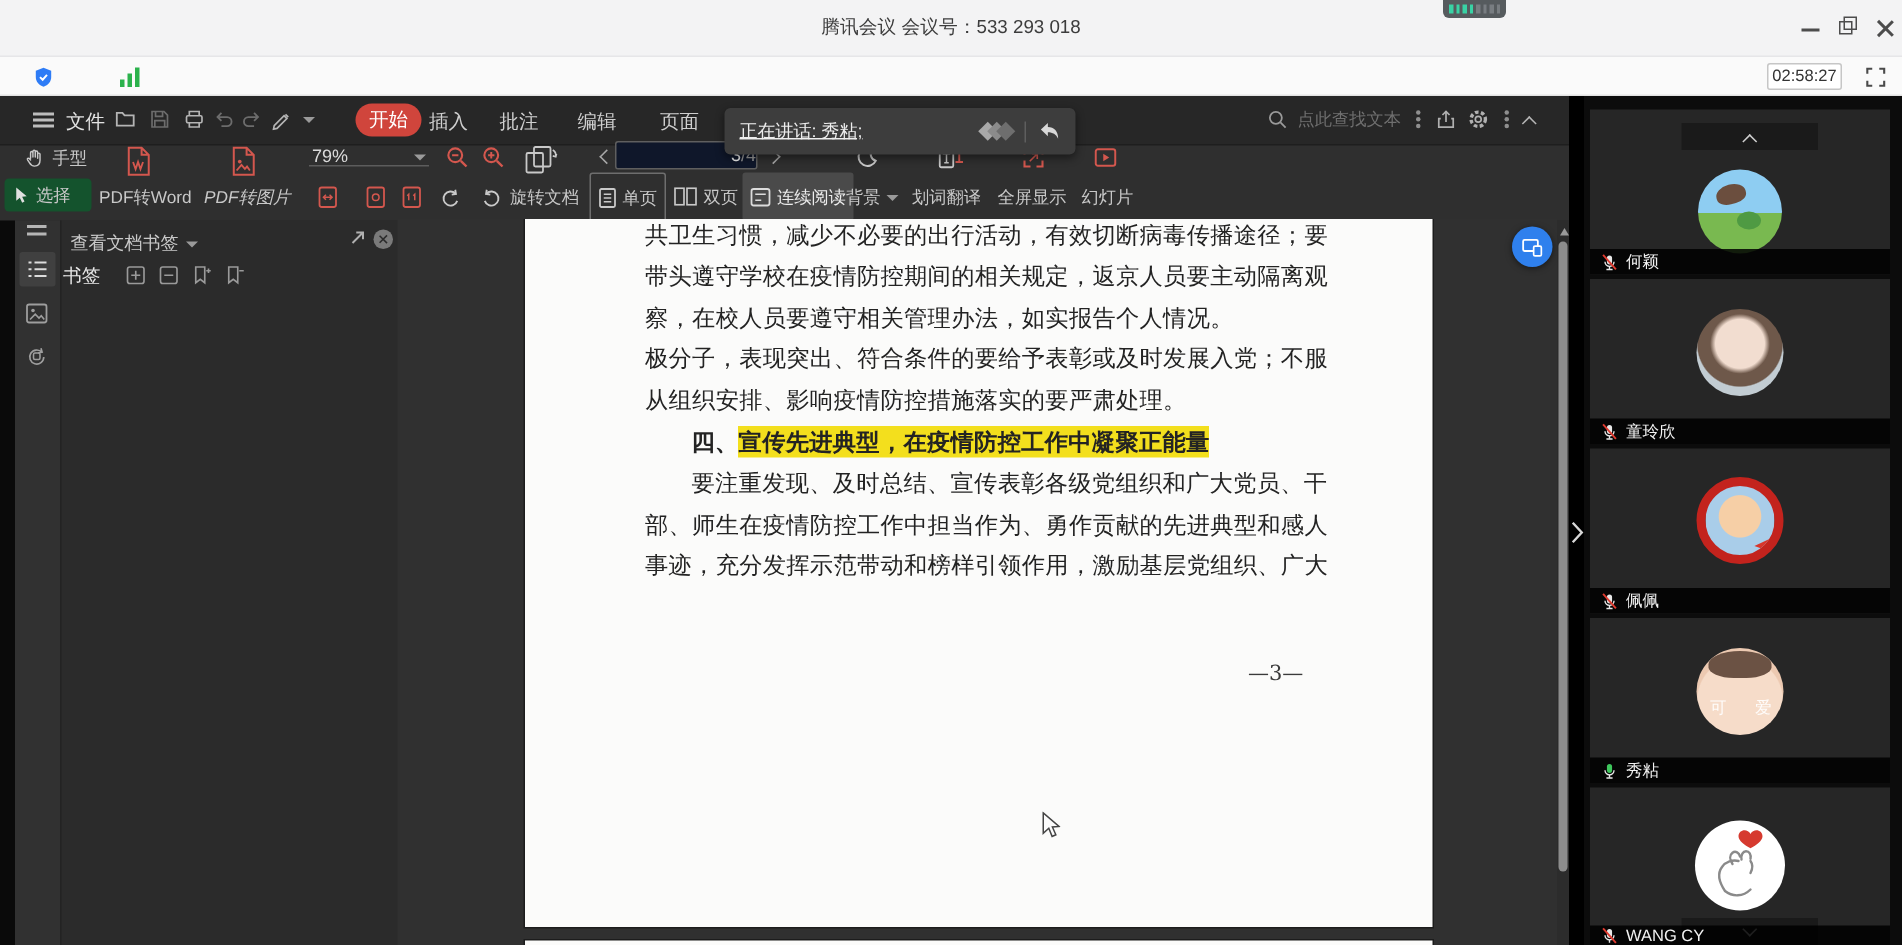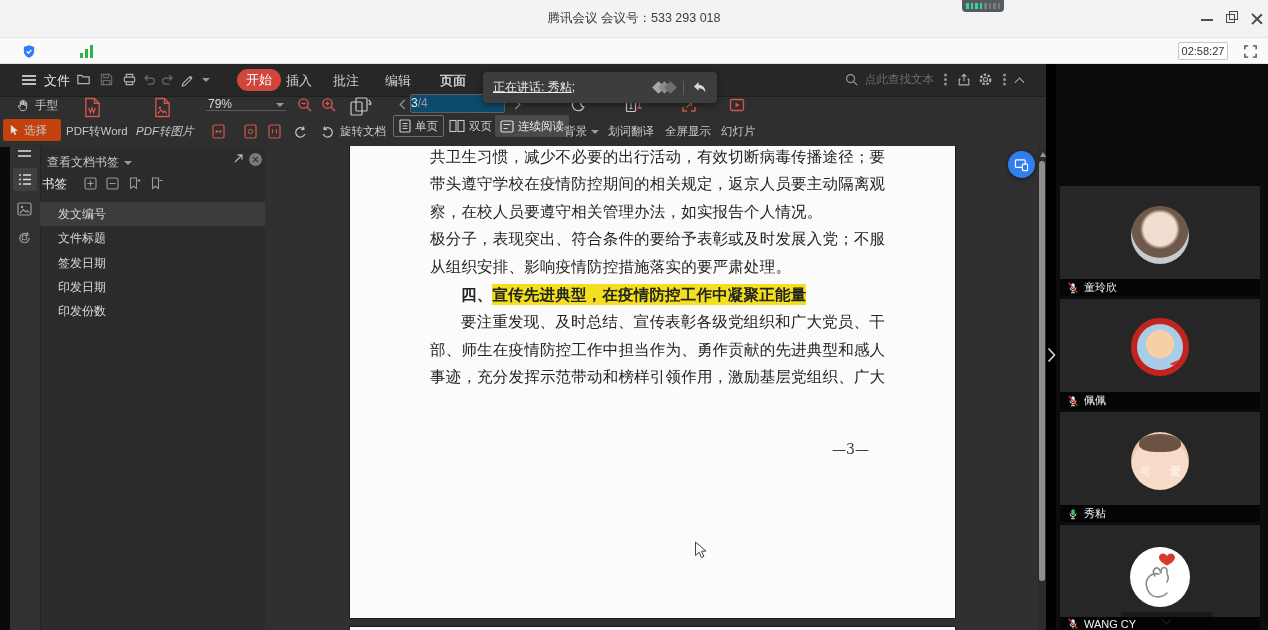--- a/index.html
+++ b/index.html
@@ -42,28 +42,28 @@
   .searchrow{left:845px;top:8px;display:flex;align-items:center;gap:7px;color:#9a9a9a;}
   .searchph{font-size:11.5px;color:#6f6f6f;}
   .vdots{width:3px;height:3px;border-radius:50%;background:#8f8f8f;box-shadow:0 -4.5px 0 #8f8f8f,0 4.5px 0 #8f8f8f;margin:0 3px;}
   .chev{display:inline-block;width:7px;height:7px;border-top:1.6px solid #b5b5b5;border-right:1.6px solid #b5b5b5;}
   .chev.up{transform:rotate(-45deg) translate(-2px,2px);}
   .chev.down{transform:rotate(135deg);}
   .chev.right{transform:rotate(45deg);}
 
   .ribbon2{left:0;top:32px;width:1046px;height:51px;background:#2f2f2f;border-top:1px solid #1e1e1e;}
   .t2lbl{font-size:11.5px;color:#c8c8c8;white-space:nowrap;}
-  .selbox{left:3px;top:55px;width:58px;height:22px;background:#c2410c;border-radius:3px;display:flex;align-items:center;gap:4px;padding-left:6px;}
+  .selbox{left:3px;top:55px;width:58px;height:22px;background:#14532d;border-radius:3px;display:flex;align-items:center;gap:4px;padding-left:6px;}
   .zoomtxt{font-size:12px;color:#dadada;}
   .zoomline{left:206px;top:46px;width:80px;border-bottom:1px solid #5c5c5c;}
-  .pagebox{left:410px;top:30px;width:95px;height:19px;border:1px solid #5f5f5f;border-radius:2px;background:#0c4a6e;
-           text-align:left;line-height:17px;font-size:12px;color:#ececec;}
+  .pagebox{left:410px;top:30px;width:95px;height:19px;border:1px solid #5f5f5f;border-radius:2px;background:#0f172a;
+           text-align:right;line-height:17px;font-size:12px;color:#ececec;}
   .pagebox .dim2{color:#9a9a9a;}
   .navarr{font-size:13px;color:#a8a8a8;}
-  .modebox{display:flex;align-items:center;gap:4px;height:22px;padding:4px 5px;border-radius:2px;}
+  .modebox{display:flex;align-items:center;gap:4px;height:22px;padding:16px 5px;border-radius:2px;}
   .modebox.outline{border:1px solid #6e6e6e;}
   .modebox.active{background:#4a4a4a;}
 
   
   .toast{left:483px;top:72px;width:234px;height:31px;background:#3d3d3d;border-radius:4px;z-index:60;
          box-shadow:0 2px 6px rgba(0,0,0,.45);display:flex;align-items:center;padding:0 10px;}
   .toast .txt{font-size:12px;color:#ededed;flex:1;text-decoration:underline;}
   .dia{width:9px;height:9px;transform:rotate(45deg);display:inline-block;margin-left:-3px;}
   .toastdiv{width:1px;height:14px;background:#5e5e5e;margin:0 8px;}
 
@@ -205,21 +205,21 @@
     <div class="abs qicon" style="left:180px;">
       <svg width="15" height="15" viewBox="0 0 16 16">
           <path d="M3 12.5 l7-7 2 2-7 7 -2.5 .5z M11 4.5 l2 2" fill="none" stroke="currentColor" stroke-width="1.2"></path>
         </svg>
     </div>
     <div class="abs caret" style="left:202px;top:14px;"></div>
     <div class="abs pill">开始</div>
     <div class="abs tab" style="left:299px;">插入</div>
     <div class="abs tab" style="left:346px;">批注</div>
     <div class="abs tab" style="left:398px;">编辑</div>
-    <div class="abs tab" style="left:453px;font-weight:bold;">页面</div>
+    <div class="abs tab" style="left:453px;">页面</div>
     <div class="abs tab" style="left:498px;">保护</div>
     <div class="abs tab" style="left:543px;">工具</div>
     <div class="abs searchrow">
       <span>
         <svg width="13" height="13" viewBox="0 0 14 14">
             <circle cx="6" cy="6" r="4.3" fill="none" stroke="#9a9a9a" stroke-width="1.3"></circle>
             <line x1="9.3" y1="9.3" x2="13" y2="13" stroke="#9a9a9a" stroke-width="1.3"></line>
           </svg>
       </span>
       <span class="searchph">点此查找文本</span>
@@ -449,27 +449,20 @@
             <path d="M2.5 1 h6 v10.5 l-3-2.3 -3 2.3z" fill="none" stroke="#9a9a9a" stroke-width="1.1"></path>
             <path d="M9.5 3.5 h3 M11 2 v3" stroke="#9a9a9a" stroke-width="1.1"></path>
           </svg>
       </span>
       <span>
         <svg width="13" height="13" viewBox="0 0 13 13">
             <path d="M2.5 1 h6 v10.5 l-3-2.3 -3 2.3z" fill="none" stroke="#9a9a9a" stroke-width="1.1"></path>
             <path d="M9.5 3.5 h3" stroke="#9a9a9a" stroke-width="1.1"></path>
           </svg>
       </span>
-    </div>
-    <div class="abs bmlist">
-      <div class="bmitem sel">发文编号</div>
-      <div class="bmitem">文件标题</div>
-      <div class="bmitem">签发日期</div>
-      <div class="bmitem">印发日期</div>
-      <div class="bmitem">印发份数</div>
     </div>
 
     <div class="abs viewport">
       <div class="page page3">
         <div class="doctext">
           <div class="line">共卫生习惯，减少不必要的出行活动，有效切断病毒传播途径；要</div>
           <div class="line">带头遵守学校在疫情防控期间的相关规定，返京人员要主动隔离观</div>
           <div class="line">察，在校人员要遵守相关管理办法，如实报告个人情况。</div>
           <div class="line">极分子，表现突出、符合条件的要给予表彰或及时发展入党；不服</div>
           <div class="line">从组织安排、影响疫情防控措施落实的要严肃处理。</div>
@@ -517,20 +510,38 @@
 
   <div class="abs sidegap"></div>
   <div class="abs gapchev">
     <svg width="9" height="16" viewBox="0 0 9 16">
         <path d="M1.5 1.5 L7.5 8 L1.5 14.5" fill="none" stroke="#d8d8d8" stroke-width="1.6"></path>
       </svg>
   </div>
 
   <div class="abs sidebar">
 
+    <div class="tile" style="top:9px;height:110px;">
+      <div class="collapsebar">
+          <span class="chev up" style="border-color:#cfcfcf;"></span>
+        </div>
+      <div class="avatar av-butterfly" style="top:40px;"></div>
+      <div class="namebar">
+        <span>
+          <svg width="12" height="12" viewBox="0 0 14 14">
+              <rect x="5" y="1.5" width="4" height="7" rx="2" fill="#e8e8e8"></rect>
+              <path d="M3.5 6.5 a3.5 3.5 0 0 0 7 0" fill="none" stroke="#e8e8e8" stroke-width="1.1"></path>
+              <line x1="7" y1="10" x2="7" y2="12.3" stroke="#e8e8e8" stroke-width="1.1"></line>
+              <line x1="4.6" y1="12.5" x2="9.4" y2="12.5" stroke="#e8e8e8" stroke-width="1.1"></line>
+              <line x1="2" y1="1" x2="12" y2="12.3" stroke="#e03b30" stroke-width="1.5"></line>
+            </svg>
+        </span>
+        <span class="pname">何颖</span>
+      </div>
+    </div>
 
     <div class="tile" style="top:122px;height:110px;">
       <div class="avatar av-woman" style="top:20px;"></div>
       <div class="namebar">
         <span>
           <svg width="12" height="12" viewBox="0 0 14 14">
               <rect x="5" y="1.5" width="4" height="7" rx="2" fill="#e8e8e8"></rect>
               <path d="M3.5 6.5 a3.5 3.5 0 0 0 7 0" fill="none" stroke="#e8e8e8" stroke-width="1.1"></path>
               <line x1="7" y1="10" x2="7" y2="12.3" stroke="#e8e8e8" stroke-width="1.1"></line>
               <line x1="4.6" y1="12.5" x2="9.4" y2="12.5" stroke="#e8e8e8" stroke-width="1.1"></line>

